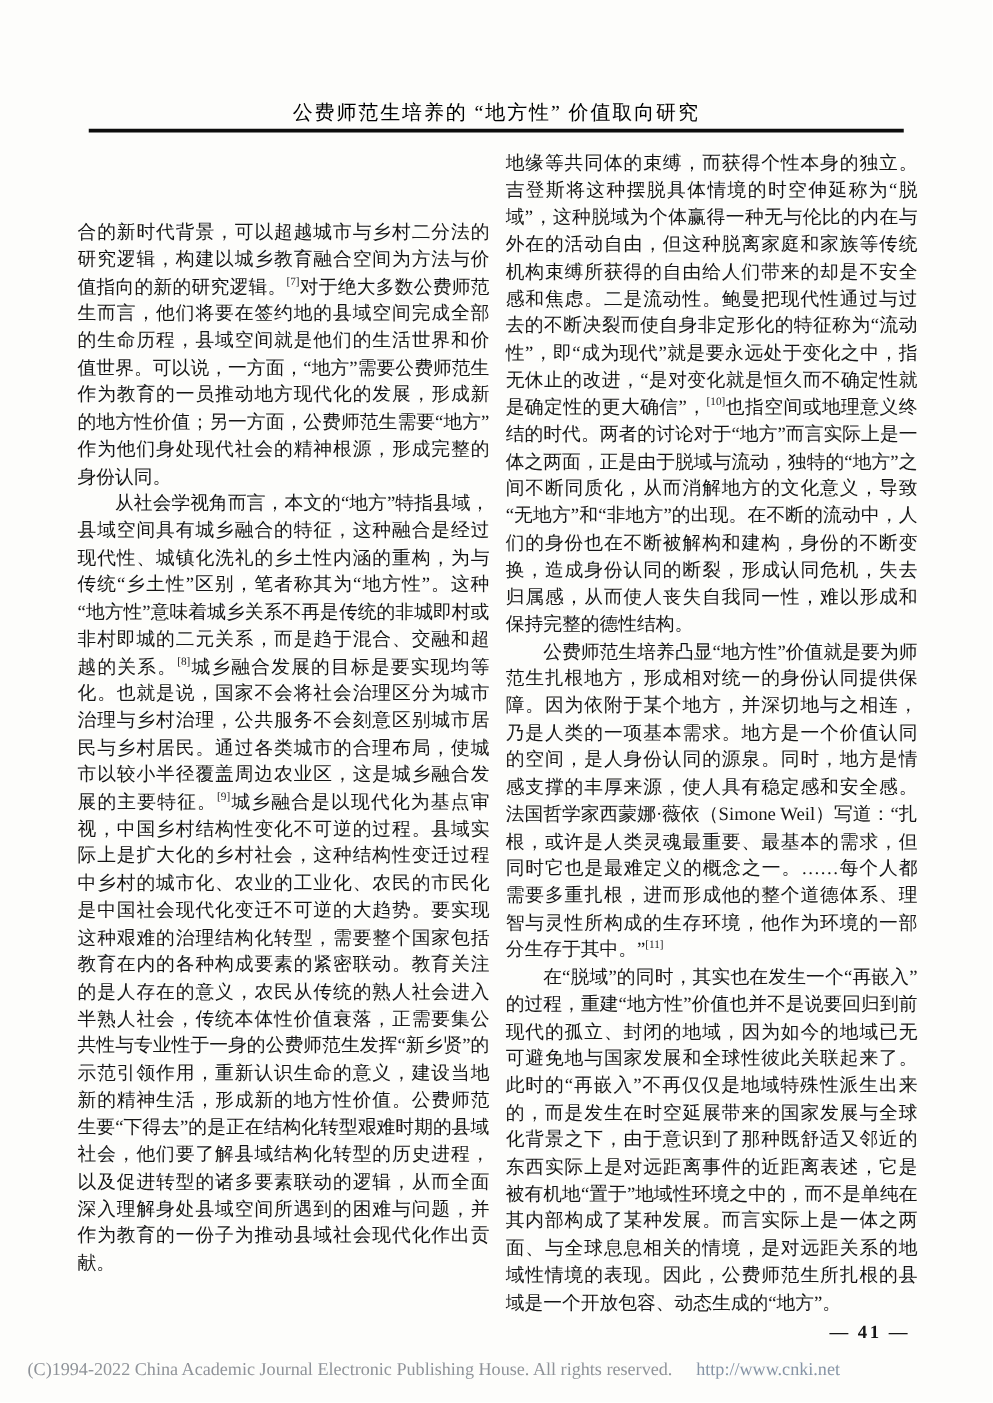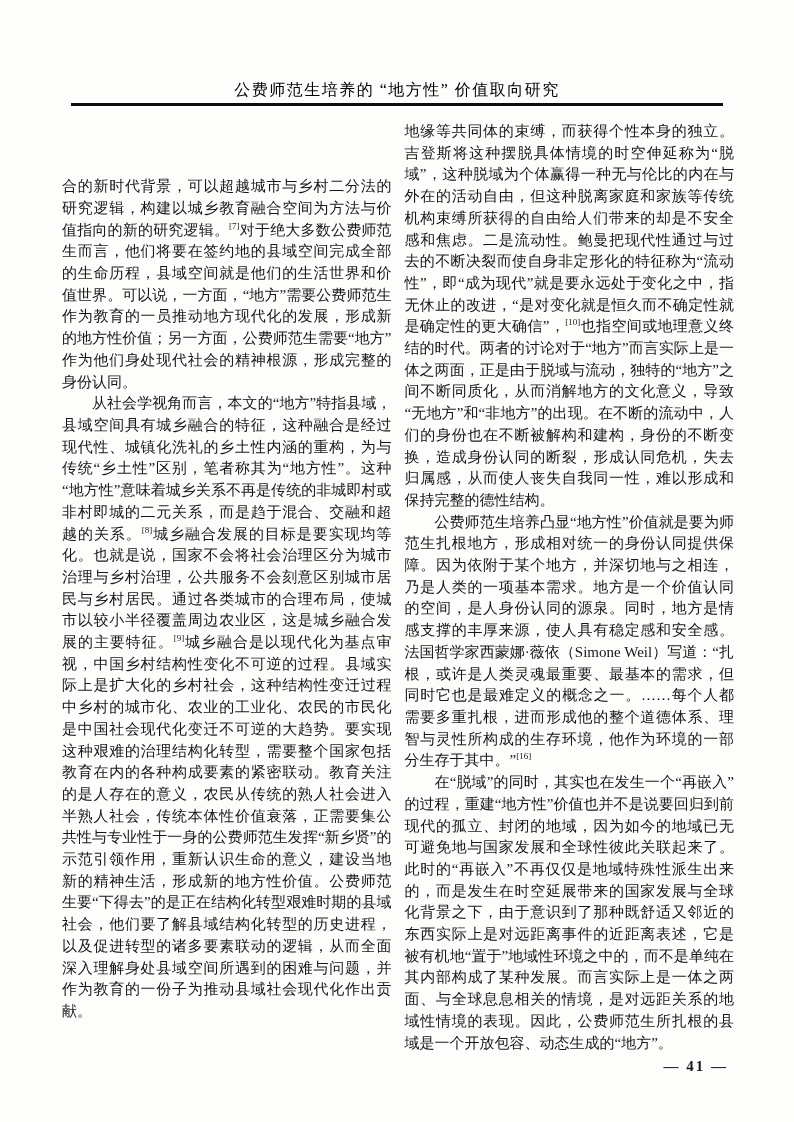--- a/index.html
+++ b/index.html
@@ -98,21 +98,25 @@
 
   <div class="columns">
 
     <div class="col">
       <p>合的新时代背景，可以超越城市与乡村二分法的研究逻辑，构建以城乡教育融合空间为方法与价值指向的新的研究逻辑。<sup>[7]</sup>对于绝大多数公费师范生而言，他们将要在签约地的县域空间完成全部的生命历程，县域空间就是他们的生活世界和价值世界。可以说，一方面，“地方”需要公费师范生作为教育的一员推动地方现代化的发展，形成新的地方性价值；另一方面，公费师范生需要“地方”作为他们身处现代社会的精神根源，形成完整的身份认同。</p>
       <p class="indent">从社会学视角而言，本文的“地方”特指县域，县域空间具有城乡融合的特征，这种融合是经过现代性、城镇化洗礼的乡土性内涵的重构，为与传统“乡土性”区别，笔者称其为“地方性”。这种“地方性”意味着城乡关系不再是传统的非城即村或非村即城的二元关系，而是趋于混合、交融和超越的关系。<sup>[8]</sup>城乡融合发展的目标是要实现均等化。也就是说，国家不会将社会治理区分为城市治理与乡村治理，公共服务不会刻意区别城市居民与乡村居民。通过各类城市的合理布局，使城市以较小半径覆盖周边农业区，这是城乡融合发展的主要特征。<sup>[9]</sup>城乡融合是以现代化为基点审视，中国乡村结构性变化不可逆的过程。县域实际上是扩大化的乡村社会，这种结构性变迁过程中乡村的城市化、农业的工业化、农民的市民化是中国社会现代化变迁不可逆的大趋势。要实现这种艰难的治理结构化转型，需要整个国家包括教育在内的各种构成要素的紧密联动。教育关注的是人存在的意义，农民从传统的熟人社会进入半熟人社会，传统本体性价值衰落，正需要集公共性与专业性于一身的公费师范生发挥“新乡贤”的示范引领作用，重新认识生命的意义，建设当地新的精神生活，形成新的地方性价值。公费师范生要“下得去”的是正在结构化转型艰难时期的县域社会，他们要了解县域结构化转型的历史进程，以及促进转型的诸多要素联动的逻辑，从而全面深入理解身处县域空间所遇到的困难与问题，并作为教育的一份子为推动县域社会现代化作出贡献。</p>
     </div>
 
     <div class="col">
       <p>地缘等共同体的束缚，而获得个性本身的独立。吉登斯将这种摆脱具体情境的时空伸延称为“脱域”，这种脱域为个体赢得一种无与伦比的内在与外在的活动自由，但这种脱离家庭和家族等传统机构束缚所获得的自由给人们带来的却是不安全感和焦虑。二是流动性。鲍曼把现代性通过与过去的不断决裂而使自身非定形化的特征称为“流动性”，即“成为现代”就是要永远处于变化之中，指无休止的改进，“是对变化就是恒久而不确定性就是确定性的更大确信”，<sup>[10]</sup>也指空间或地理意义终结的时代。两者的讨论对于“地方”而言实际上是一体之两面，正是由于脱域与流动，独特的“地方”之间不断同质化，从而消解地方的文化意义，导致“无地方”和“非地方”的出现。在不断的流动中，人们的身份也在不断被解构和建构，身份的不断变换，造成身份认同的断裂，形成认同危机，失去归属感，从而使人丧失自我同一性，难以形成和保持完整的德性结构。</p>
-      <p class="indent">公费师范生培养凸显“地方性”价值就是要为师范生扎根地方，形成相对统一的身份认同提供保障。因为依附于某个地方，并深切地与之相连，乃是人类的一项基本需求。地方是一个价值认同的空间，是人身份认同的源泉。同时，地方是情感支撑的丰厚来源，使人具有稳定感和安全感。法国哲学家西蒙娜·薇依（Simone Weil）写道：“扎根，或许是人类灵魂最重要、最基本的需求，但同时它也是最难定义的概念之一。……每个人都需要多重扎根，进而形成他的整个道德体系、理智与灵性所构成的生存环境，他作为环境的一部分生存于其中。”<sup>[16]</sup></p>
+      <p class="indent">公费师范生培养凸显“地方性”价值就是要为师范生扎根地方，形成相对统一的身份认同提供保障。因为依附于某个地方，并深切地与之相连，乃是人类的一项基本需求。地方是一个价值认同的空间，是人身份认同的源泉。同时，地方是情感支撑的丰厚来源，使人具有稳定感和安全感。法国哲学家西蒙娜·薇依（Simone Weil）写道：“扎根，或许是人类灵魂最重要、最基本的需求，但同时它也是最难定义的概念之一。……每个人都需要多重扎根，进而形成他的整个道德体系、理智与灵性所构成的生存环境，他作为环境的一部分生存于其中。”<sup>[11]</sup></p>
       <p class="indent">在“脱域”的同时，其实也在发生一个“再嵌入”的过程，重建“地方性”价值也并不是说要回归到前现代的孤立、封闭的地域，因为如今的地域已无可避免地与国家发展和全球性彼此关联起来了。此时的“再嵌入”不再仅仅是地域特殊性派生出来的，而是发生在时空延展带来的国家发展与全球化背景之下，由于意识到了那种既舒适又邻近的东西实际上是对远距离事件的近距离表述，它是被有机地“置于”地域性环境之中的，而不是单纯在其内部构成了某种发展。而言实际上是一体之两面、与全球息息相关的情境，是对远距关系的地域性情境的表现。因此，公费师范生所扎根的县域是一个开放包容、动态生成的“地方”。</p>
       <div class="page-number">— 41 —</div>
     </div>
 
   </div>
 
+  <div class="footer">
+    <span>(C)1994-2022 China Academic Journal Electronic Publishing House. All rights reserved.</span>
+    <span class="url">http://www.cnki.net</span>
+  </div>
 
 </div>
 
 </body></html>

